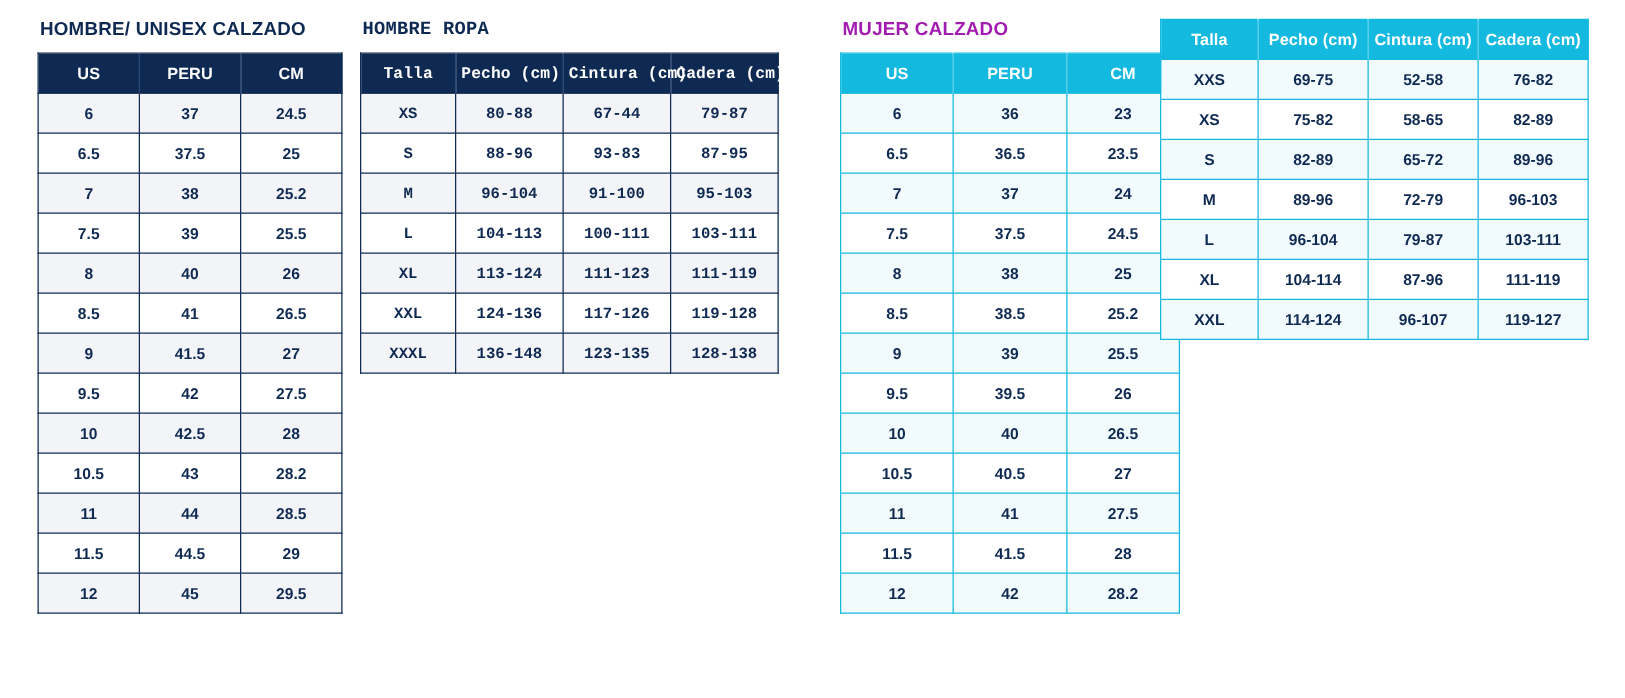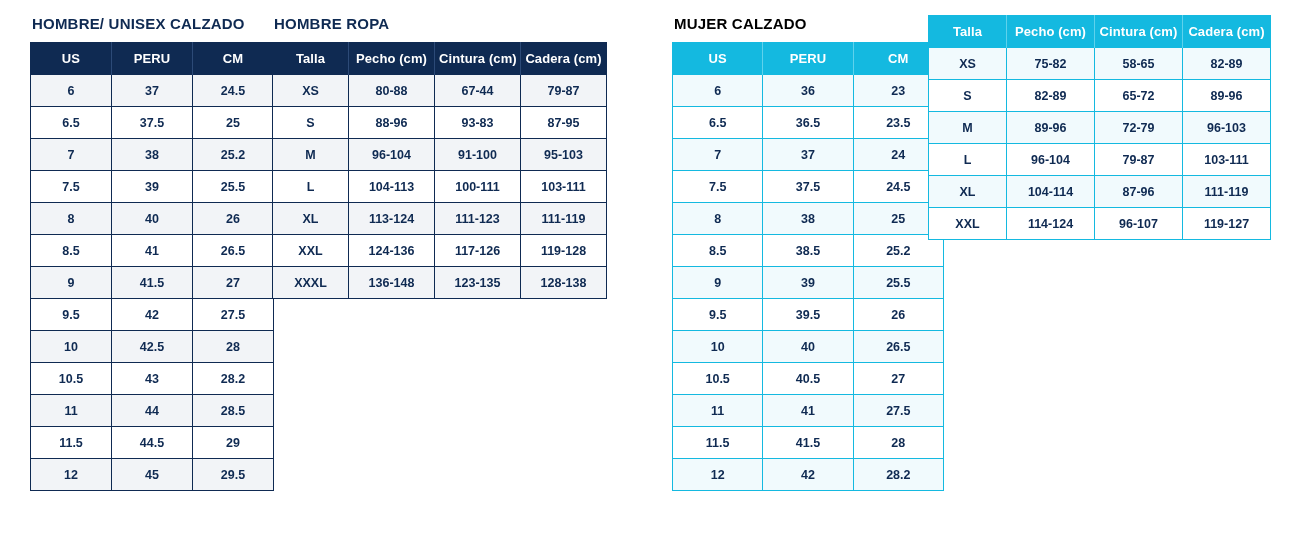--- a/index.html
+++ b/index.html
@@ -53,39 +53,39 @@
   .navy th:last-child { border-right: none; }
   .navy td {
     color: #0f2a52;
     border: 1px solid #0f2a52;
     background: #ffffff;
   }
   .navy tbody tr:nth-child(odd) td { background: #f2f4f7; }
   .navy tbody tr:nth-child(even) td { background: #ffffff; }
 
   
-  .cyan .block-title { color: #000000; }
+  .cyan .block-title { color: #a21caf; }
   .cyan table { border: 1px solid #14b9e0; }
   .cyan th { background: #14b9e0; border-left: 1px solid #5fd2ec; border-right: 1px solid #5fd2ec; }
   .cyan th:first-child { border-left: none; }
   .cyan th:last-child { border-right: none; }
   .cyan td {
     color: #0f2a52;
     border: 1px solid #14b9e0;
     background: #ffffff;
   }
   .cyan tbody tr:nth-child(odd) td { background: #f1fafd; }
   .cyan tbody tr:nth-child(even) td { background: #ffffff; }
 
   
   #men-shoes { left: 30px; top: 15px; }
   #men-shoes table { width: 243px; }
   #men-shoes col.c { width: 81px; }
 
-  #men-clothes { left: 272px; top: 15px; }
+  #men-clothes { left: 288px; top: 15px; font-family: Liberation Mono, monospace; }
   #men-clothes table { width: 334px; }
 
   #women-shoes { left: 672px; top: 15px; }
   #women-shoes table { width: 271px; }
   #women-shoes col.c { width: 90.33px; }
 
   #women-clothes { left: 928px; top: 15px; }
   #women-clothes table { width: 342px; }
 </style>
 </head>
@@ -338,20 +338,26 @@
       <thead>
         <tr>
           <th>Talla</th>
           <th>Pecho (cm)</th>
           <th>Cintura (cm)</th>
           <th>Cadera (cm)</th>
         </tr>
       </thead>
       <tbody>
           <tr>
+            <td>XXS</td>
+            <td>69-75</td>
+            <td>52-58</td>
+            <td>76-82</td>
+          </tr>
+          <tr>
             <td>XS</td>
             <td>75-82</td>
             <td>58-65</td>
             <td>82-89</td>
           </tr>
           <tr>
             <td>S</td>
             <td>82-89</td>
             <td>65-72</td>
             <td>89-96</td>

